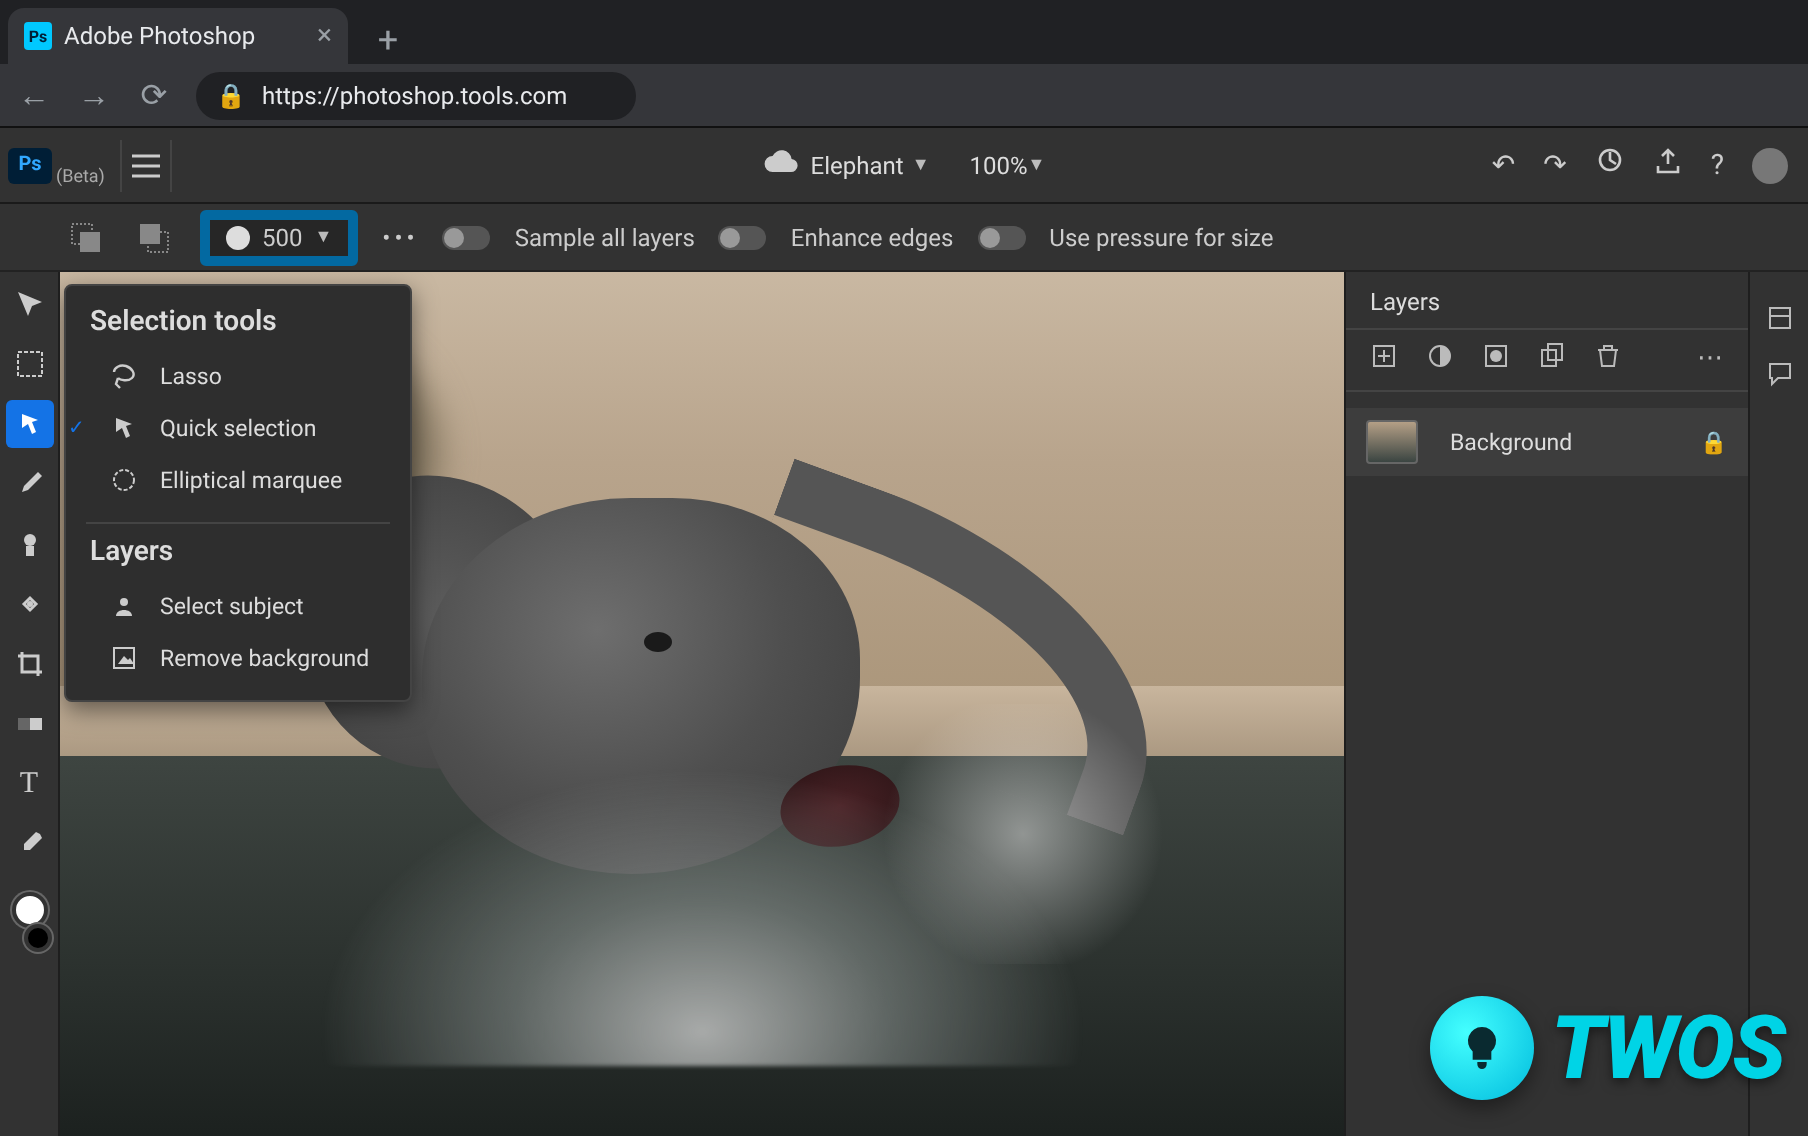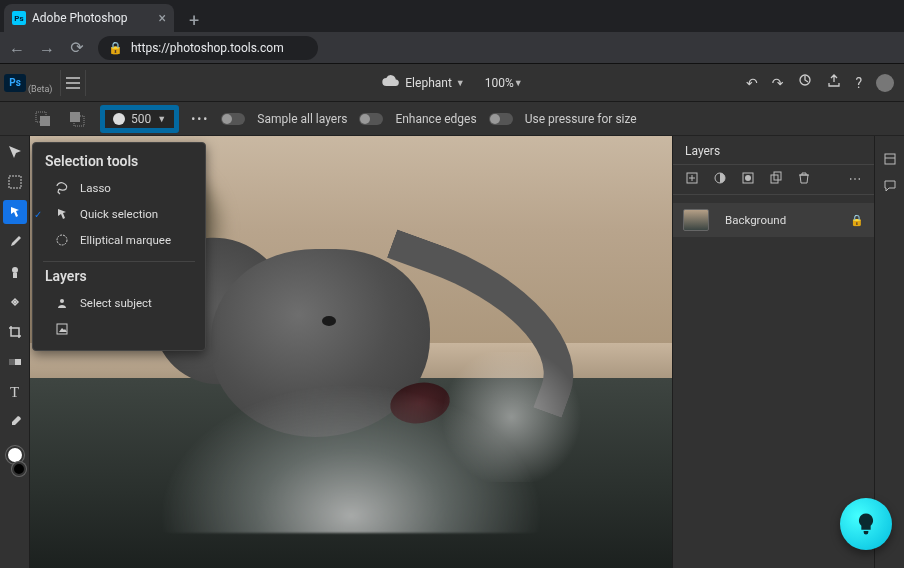--- a/index.html
+++ b/index.html
@@ -302,20 +302,21 @@
         <span>Select subject</span>
       </div>
       <div class="item">
         <span class="chk"></span>
         <span class="ico">
             <svg width="14" height="14" viewBox="0 0 14 14">
               <rect x="2" y="2" width="10" height="10" fill="none" stroke="#ccc"></rect>
               <path d="M4 10l3-4 2 2 1-1 2 3z" fill="#ccc"></path>
             </svg>
           </span>
+        <span>Remove background</span>
       </div>
     </div>
   </div>
 
   <div class="rightpanel">
     <div class="panel-head">Layers</div>
     <div class="layer-toolbar">
       <span><svg width="14" height="14" viewBox="0 0 14 14">
             <rect x="2" y="2" width="10" height="10" fill="none" stroke="#bbb"></rect>
             <path d="M7 4v6M4 7h6" stroke="#bbb"></path>
@@ -355,13 +356,14 @@
   </div>
 
 </div>
 
 <div class="twos">
   <div class="twos-circle">
     <svg viewBox="0 0 24 24">
         <path d="M12 3a6 6 0 00-4 10.5V17h8v-3.5A6 6 0 0012 3zm-2 15h4v1a2 2 0 01-4 0z" fill="#0a2a30"></path>
       </svg>
   </div>
+  <span class="twos-text">TWOS</span>
 </div>
 
 </body></html>

